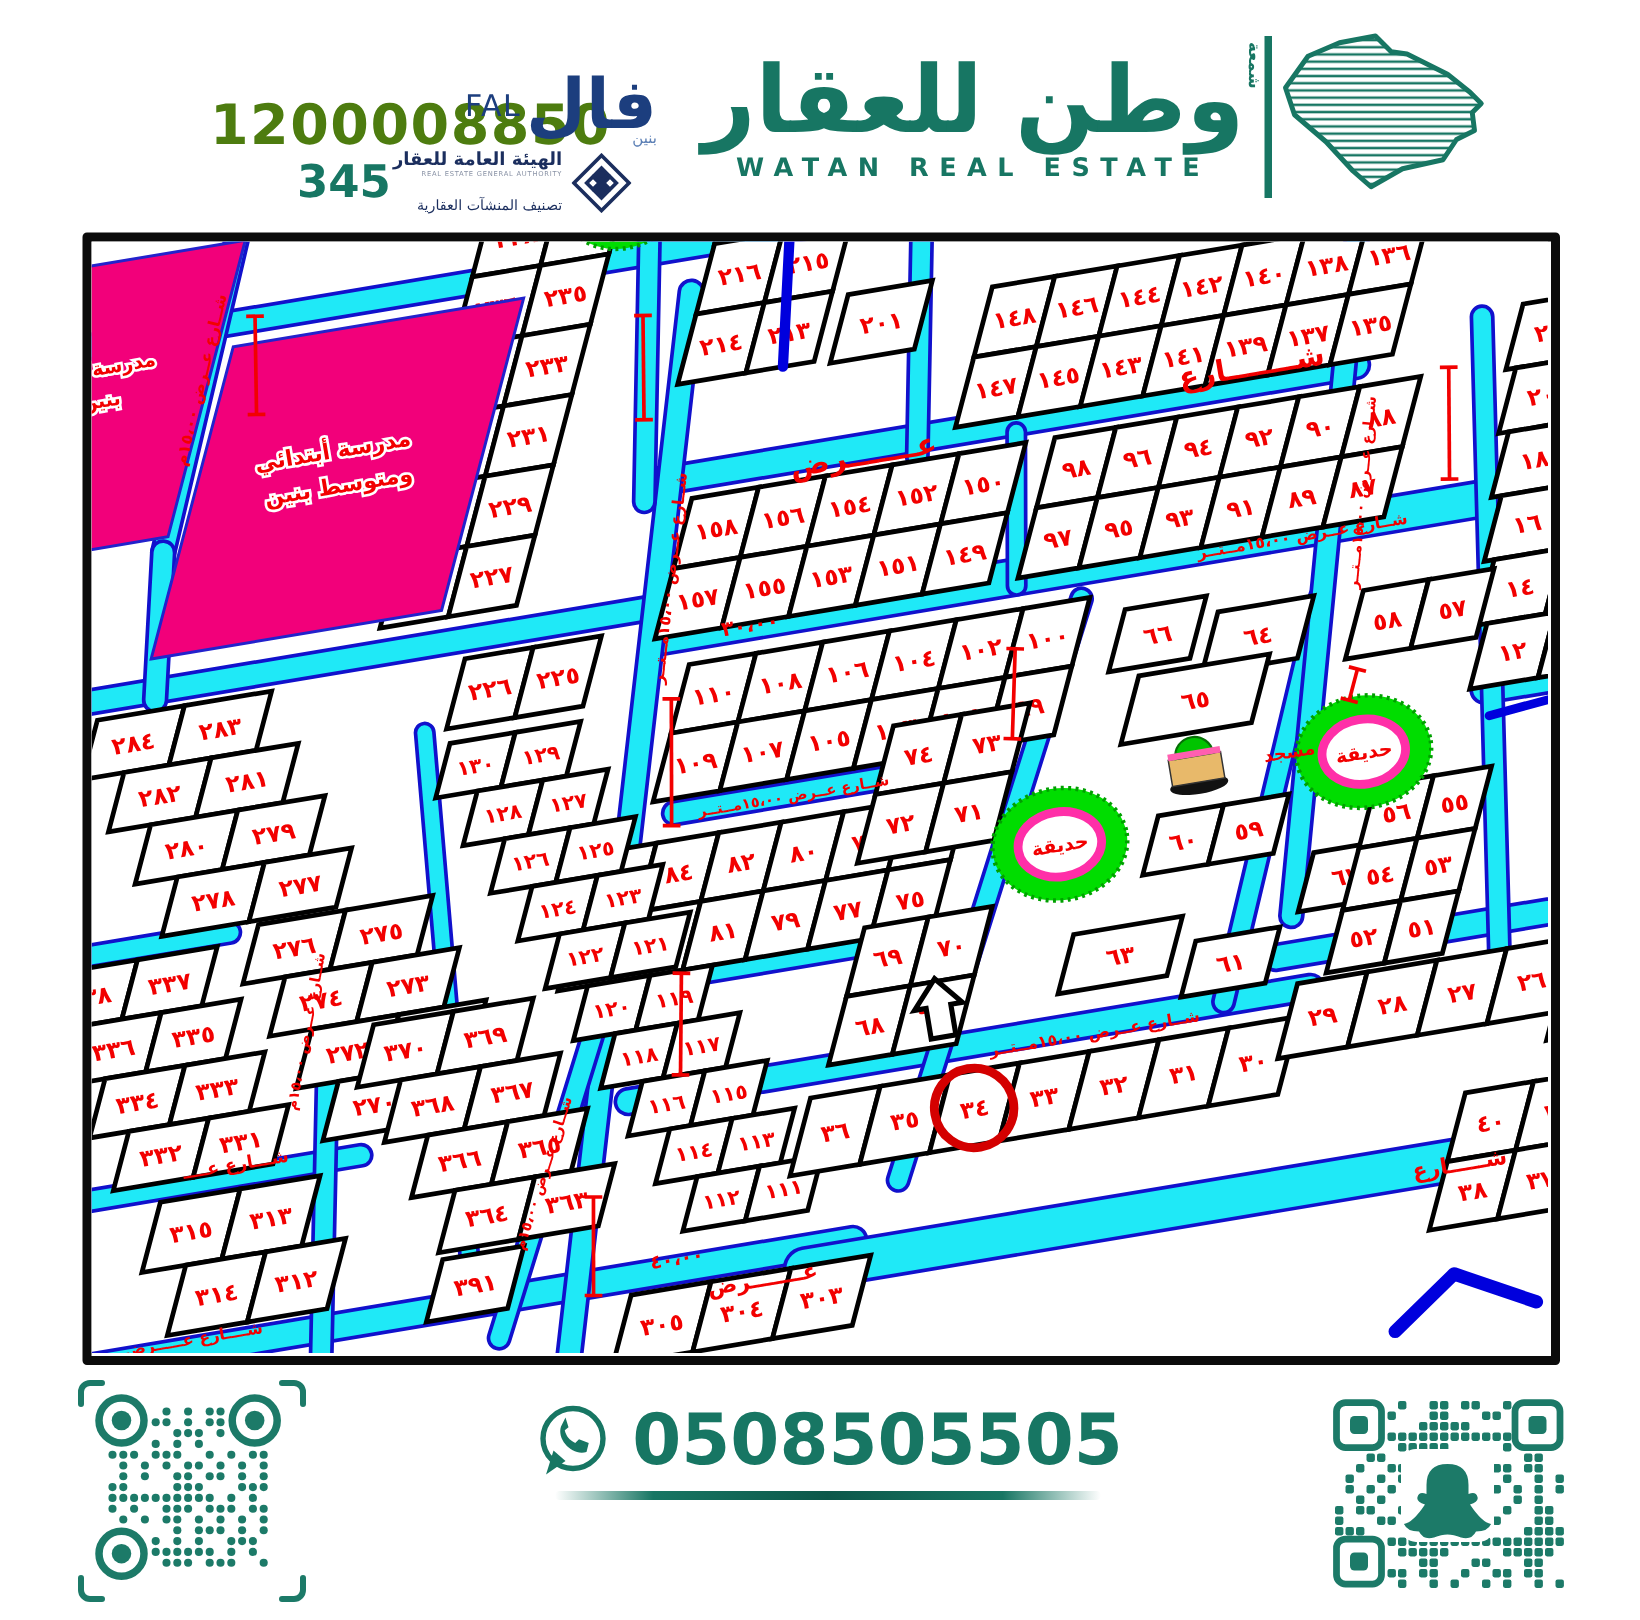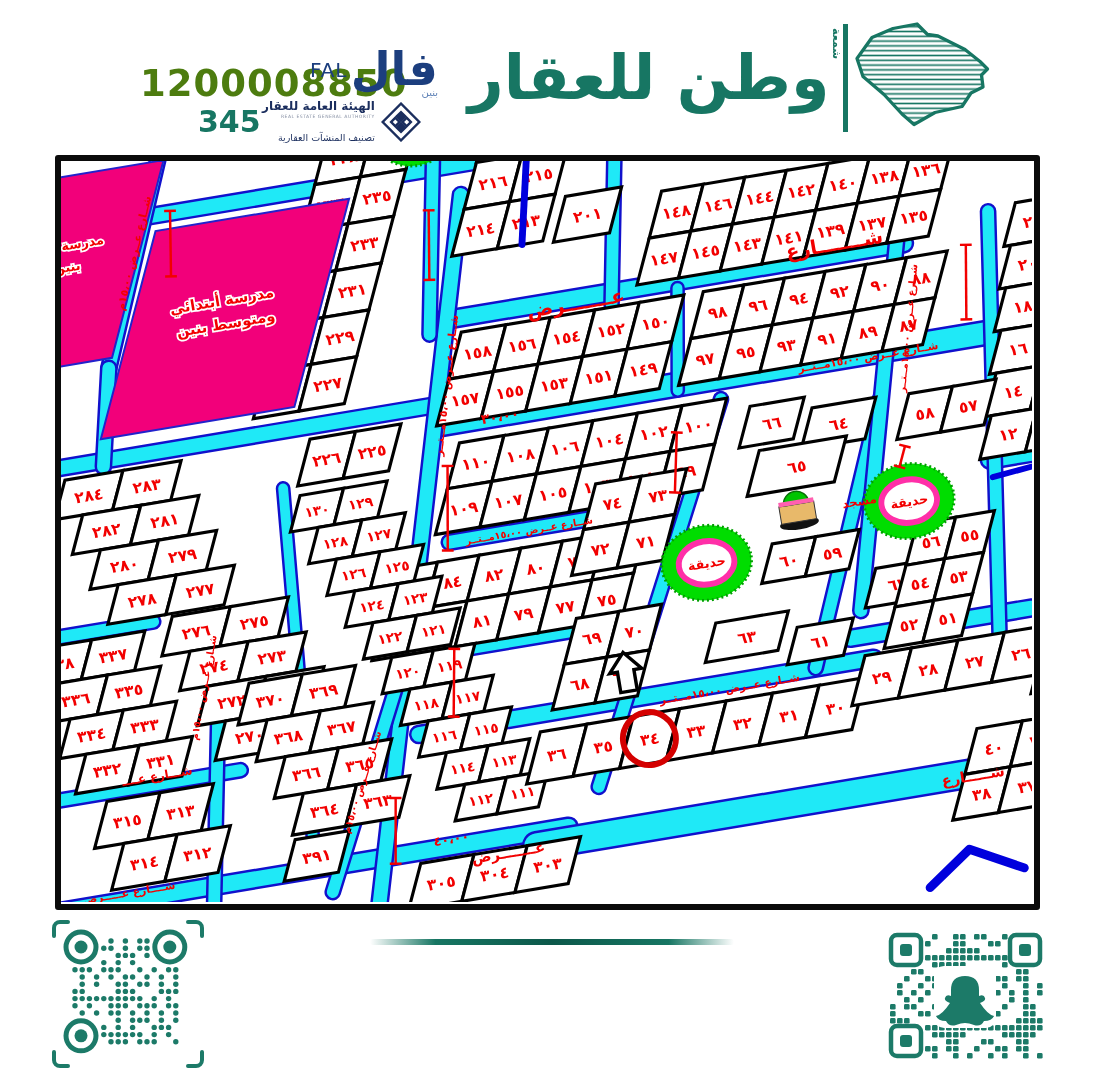--- a/index.html
+++ b/index.html
@@ -65,20 +65,21 @@
       <rect x="21" y="13" width="6" height="6"></rect>
       <rect x="13" y="21" width="6" height="6"></rect>
       <rect x="21" y="21" width="6" height="6" fill="#1b2e5e"></rect>
     </g>
   </svg>
 </div>
 
 <div class="abs" id="brand">
   <div id="brand-word">
     <div id="brand-ar">وطن للعقار</div>
+    <div id="brand-en">WATAN REAL ESTATE</div>
   </div>
   <div id="brand-vert">شمعة</div>
   <div id="brand-bar"></div>
   <svg width="150" height="120" viewBox="0 0 100 78">
     <defs>
       <pattern id="hatch" width="4" height="3.2" patternUnits="userSpaceOnUse">
         <line x1="0" y1="1.6" x2="4" y2="1.6" stroke="#177663" stroke-width="1.1"></line>
       </pattern>
     </defs>
     <path d="M6,26 L16,12 L30,6 L46,3 L53,10 L60,11 L78,20 L88,28 L93,33 L89,37 L90,45 L82,49 L76,58 L58,62 L44,70 L36,63 L24,50 L10,38 Z" fill="url(#hatch)" stroke="#177663" stroke-width="2.2" stroke-linejoin="round"></path>
@@ -742,20 +743,28 @@
     <circle cx="117.8" cy="29" r="6.5" fill="#1c7a68"></circle>
     <circle cx="29" cy="117.8" r="15" fill="none" stroke="#1c7a68" stroke-width="5"></circle>
     <circle cx="29" cy="117.8" r="6.5" fill="#1c7a68"></circle>
     <path d="M16,4 h-8 a6,6 0 0 0 -6,6 v8" fill="none" stroke="#1c7a68" stroke-width="4" stroke-linecap="round"></path>
     <path d="M136,4 h8 a6,6 0 0 1 6,6 v8" fill="none" stroke="#1c7a68" stroke-width="4" stroke-linecap="round"></path>
     <path d="M2,134 v8 a6,6 0 0 0 6,6 h8" fill="none" stroke="#1c7a68" stroke-width="4" stroke-linecap="round"></path>
     <path d="M150,134 v8 a6,6 0 0 1 -6,6 h-8" fill="none" stroke="#1c7a68" stroke-width="4" stroke-linecap="round"></path>
   </svg>
 
 <div class="abs" id="contact">
+  <div id="wa-row">
+    <svg width="54" height="54" viewBox="0 0 54 54">
+      <circle cx="27" cy="25" r="20" fill="none" stroke="#177663" stroke-width="3.6"></circle>
+      <path d="M9,49 L14,33 L22,40 Z" fill="#177663"></path>
+      <path d="M19,17 c-3,9 8,20 17,17 l1.5,-6 -6.5,-2.5 -2.5,2.5 c-4,-2 -6,-4.5 -7,-8.5 l2.5,-2 -2,-6.5 Z" fill="#177663"></path>
+    </svg>
+    <span id="wa-number">0508505505</span>
+  </div>
   <div id="divider"></div>
 </div>
 
 <svg class="abs" id="qr-right" width="178" height="152" viewBox="0 0 178 152">
     <rect x="56" y="14" width="5.6" height="5.6" rx="1.4" fill="#1c7a68"></rect>
     <rect x="77" y="14" width="5.6" height="5.6" rx="1.4" fill="#1c7a68"></rect>
     <rect x="84" y="14" width="5.6" height="5.6" rx="1.4" fill="#1c7a68"></rect>
     <rect x="98" y="14" width="5.6" height="5.6" rx="1.4" fill="#1c7a68"></rect>
     <rect x="105" y="14" width="5.6" height="5.6" rx="1.4" fill="#1c7a68"></rect>
     <rect x="126" y="14" width="5.6" height="5.6" rx="1.4" fill="#1c7a68"></rect>

